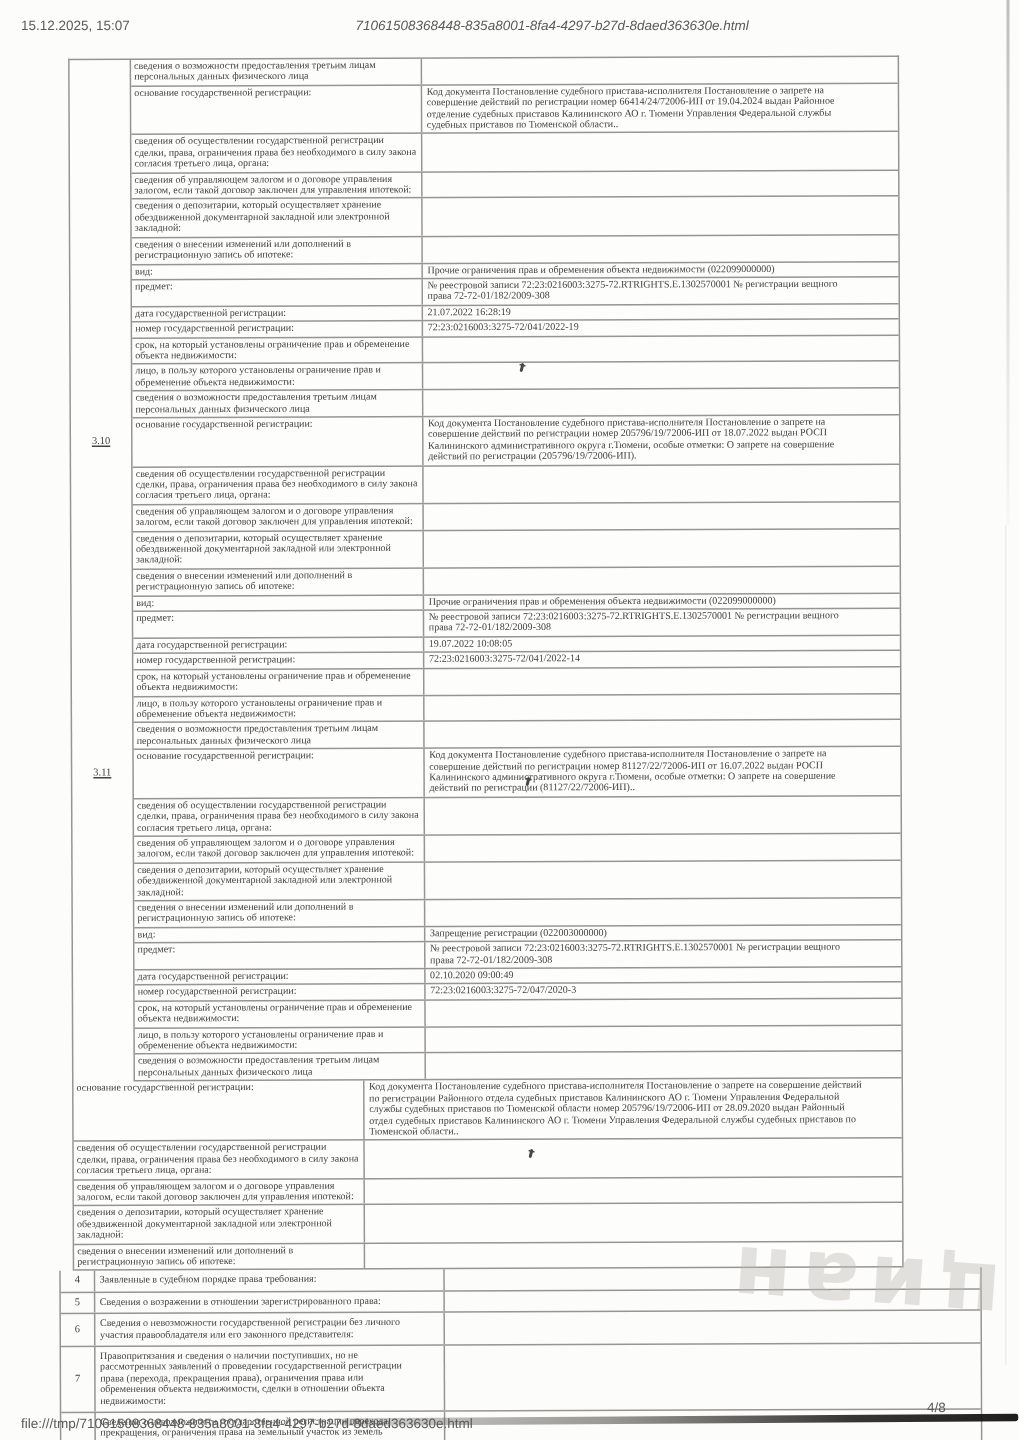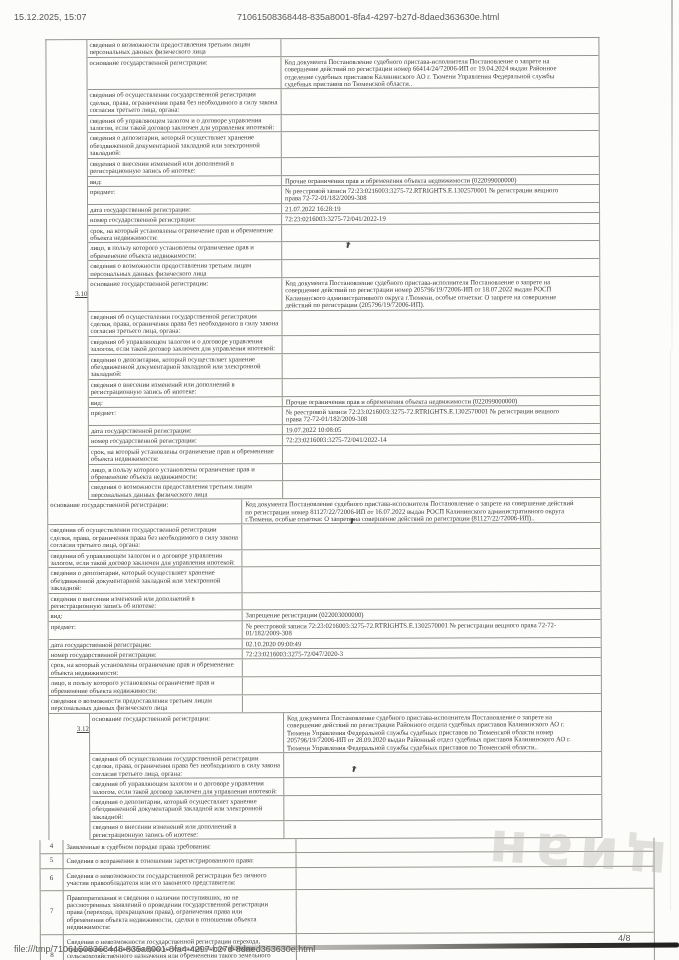--- a/index.html
+++ b/index.html
@@ -15,21 +15,21 @@
     position:relative;
   }
   
   .print-header,.print-footer{
     position:absolute;left:0;width:679px;
     font-family:"Liberation Sans", sans-serif;
     font-size:9px;color:var(--hdr);
   }
   .print-header{top:12px;}
   .ph-date{position:absolute;left:14px;top:0;}
-  .ph-file{position:absolute;left:237px;top:0;}
+  .ph-file{position:absolute;left:237px;top:0;font-style:italic;}
   .print-footer{top:933px;}
   .pf-url{position:absolute;left:14px;top:11px;}
   .pf-page{position:absolute;left:618px;top:0;}
 
   
   .tables-wrap{
     position:absolute;left:0;top:38px;width:679px;
     transform:rotate(-0.22deg);
     transform-origin:340px 420px;
     font-size:6.7px;line-height:7.4px;color:var(--txt);
@@ -38,21 +38,21 @@
     margin-left:47px;width:554px;
     border-top:1px solid var(--ln);
     border-left:1px solid var(--ln);
     border-right:1px solid var(--ln);
     background:rgba(255,255,255,0.4);
   }
   .section{display:flex;}
   .numcell{
     width:41px;flex:none;
     border-right:1px solid var(--ln);
-    text-align:right;padding-top:12px;
+    text-align:center;padding-top:12px;
     font-size:7px;
     text-decoration:underline;
   }
   .rows{flex:1;min-width:0;}
   .frow{display:flex;border-bottom:1px solid var(--ln);}
   .frow .lbl{width:193px;flex:none;padding:1px 3px 1px 2px;}
   .frow .val{flex:1;min-width:0;border-left:1px solid var(--ln);padding:1px 26px 1px 3px;}
 
   .btable{
     margin-left:38px;width:615px;
@@ -244,20 +244,21 @@
   </div>
 
   <div class="frow">
     <div class="lbl">сведения о возможности предоставления третьим лицам персональных данных физического лица</div>
     <div class="val"></div>
   </div>
 </div>
   </div>
 
   <div class="section">
+    <div class="numcell">3.11</div>
     <div class="rows">
   <div class="frow">
     <div class="lbl">основание государственной регистрации:</div>
     <div class="val">Код документа Постановление судебного пристава-исполнителя Постановление о запрете на совершение действий по регистрации номер 81127/22/72006-ИП от 16.07.2022 выдан РОСП Калининского административного округа г.Тюмени, особые отметки: О запрете на совершение действий по регистрации (81127/22/72006-ИП)..</div>
   </div>
 
   <div class="frow">
     <div class="lbl">сведения об осуществлении государственной регистрации сделки, права, ограничения права без необходимого в силу закона согласия третьего лица, органа:</div>
     <div class="val"></div>
   </div>
@@ -308,21 +309,20 @@
   </div>
 
   <div class="frow">
     <div class="lbl">сведения о возможности предоставления третьим лицам персональных данных физического лица</div>
     <div class="val"></div>
   </div>
 </div>
   </div>
 
   <div class="section">
-    <div class="numcell">3.12</div>
     <div class="rows">
   <div class="frow">
     <div class="lbl">основание государственной регистрации:</div>
     <div class="val">Код документа Постановление судебного пристава-исполнителя Постановление о запрете на совершение действий по регистрации Районного отдела судебных приставов Калининского АО г. Тюмени Управления Федеральной службы судебных приставов по Тюменской области номер 205796/19/72006-ИП от 28.09.2020 выдан Районный отдел судебных приставов Калининского АО г. Тюмени Управления Федеральной службы судебных приставов по Тюменской области..</div>
   </div>
 
   <div class="frow">
     <div class="lbl">сведения об осуществлении государственной регистрации сделки, права, ограничения права без необходимого в силу закона согласия третьего лица, органа:</div>
     <div class="val"></div>
   </div>

